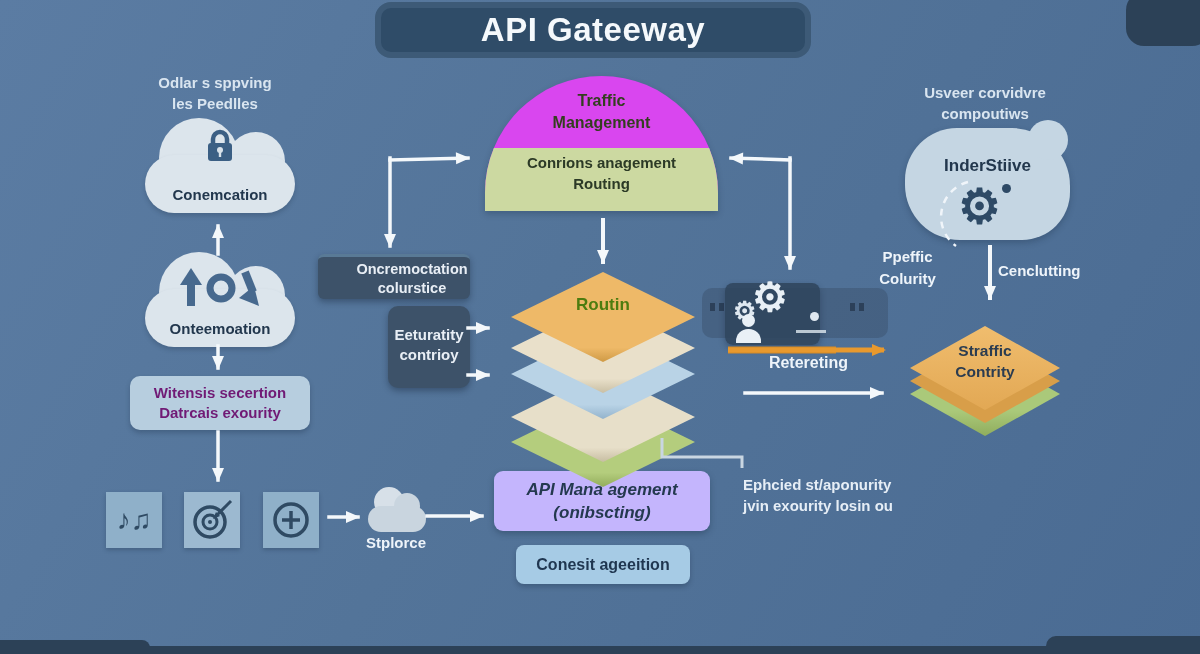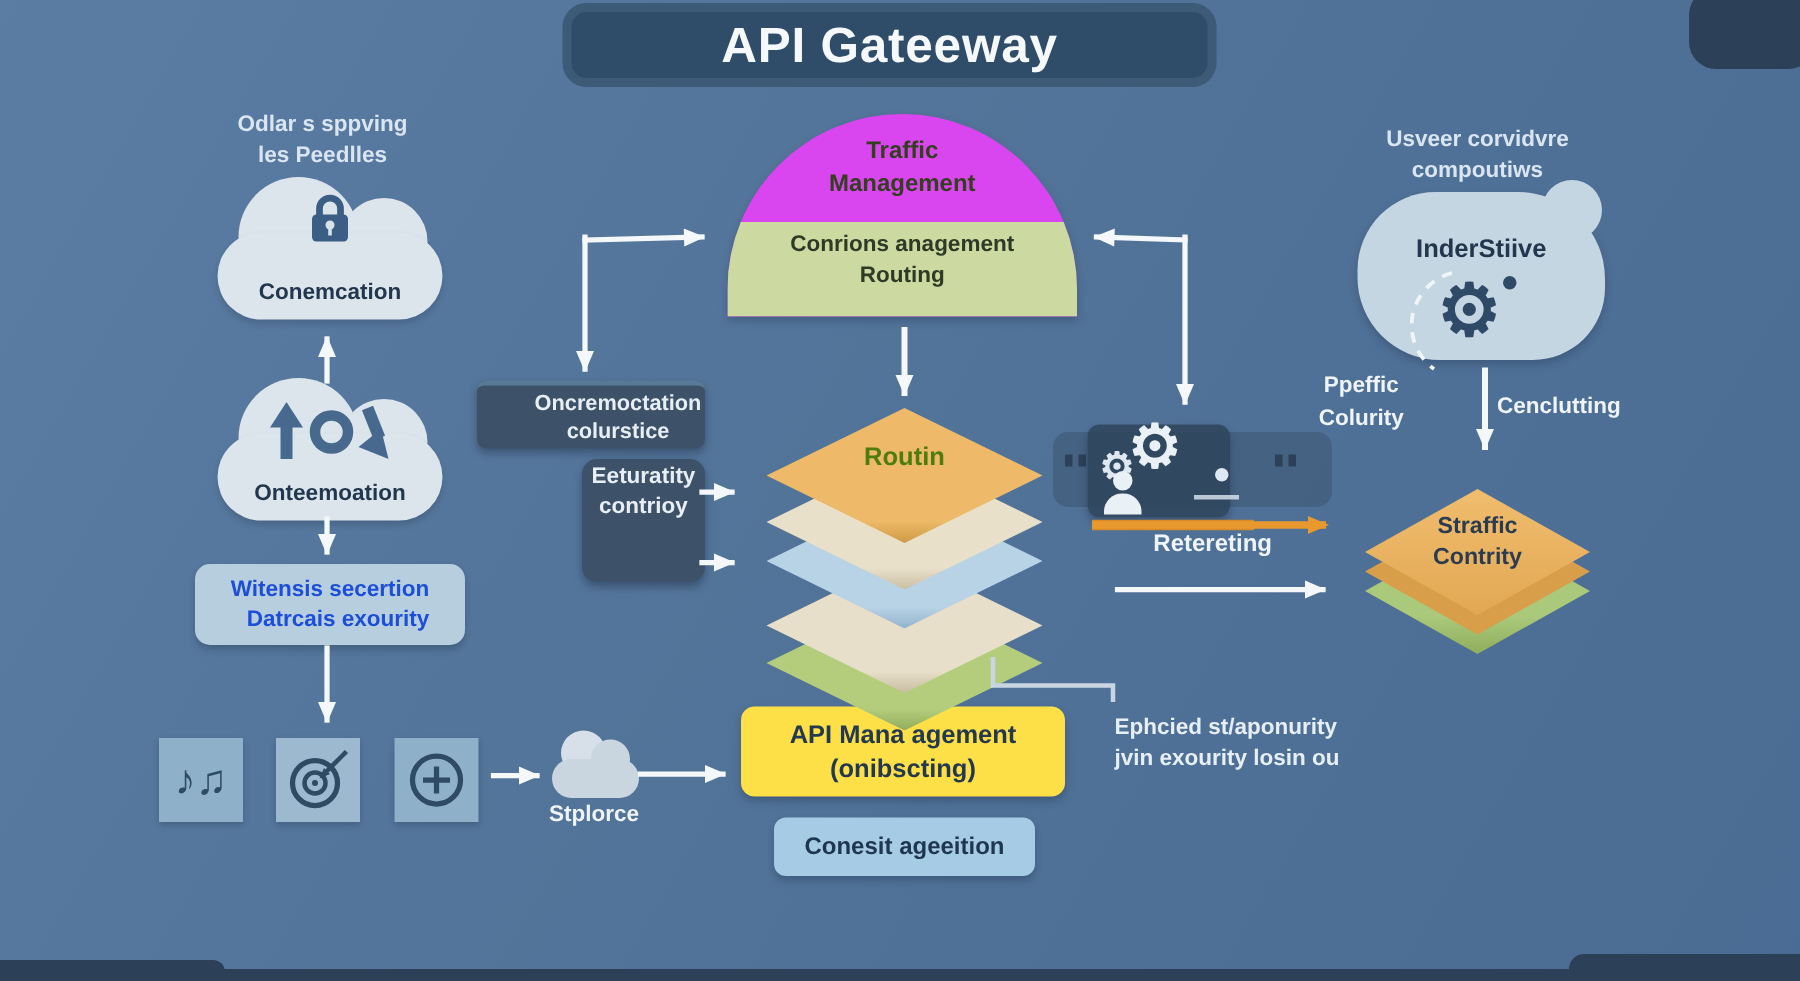--- a/index.html
+++ b/index.html
@@ -5,21 +5,21 @@
   html,body{margin:0;padding:0;}
   body{
     width:1200px;height:654px;overflow:hidden;position:relative;
     font-family:"Liberation Sans",sans-serif;font-weight:bold;
     background:linear-gradient(120deg,#5b7ca3 0%,#537499 45%,#4a6b93 100%);
   }
   .n{position:absolute;box-sizing:border-box;}
   .ml{white-space:pre-line;}
   .ctr{text-align:center;}
   .tw{color:#eef4fa;}
-  .td{color:#1d4ed8;text-align:right;}
+  .td{color:#701a75;}
   
   .banner{left:375px;top:2px;width:436px;height:56px;background:#2f4c68;border:6px solid #3d5a77;border-radius:16px;display:flex;align-items:center;justify-content:center;}
   .banner span{color:#f5f9fc;font-size:33px;letter-spacing:.5px;}
   
   .cloud{width:150px;height:95px;}
   .cloud i{position:absolute;background:#dce5ec;display:block;}
   .cloud .c1{left:0;bottom:0;width:150px;height:58px;border-radius:30px;box-shadow:0 3px 4px rgba(30,50,75,.25);}
   .cloud .c2{left:14px;top:0;width:80px;height:80px;border-radius:50%;}
   .cloud .c3{left:82px;top:14px;width:58px;height:58px;border-radius:50%;}
   .cloud .lbl{position:absolute;left:0;bottom:10px;width:150px;text-align:center;font-size:15px;color:#22374d;}
@@ -106,21 +106,21 @@
   </svg>
 </div>
 
 <div class="n minicloud" style="left:368px;top:487px;width:58px;height:45px;">
   <i class="c2"></i>
     <i class="c3"></i>
     <i class="c1"></i>
 </div>
 <div class="n ctr tw" style="left:340px;top:534px;width:112px;font-size:15px;">Stplorce</div>
 
-<div class="n" style="left:494px;top:471px;width:216px;height:60px;background:#fde047;border-radius:9px;box-shadow:0 3px 6px rgba(25,45,70,.35);display:flex;align-items:center;justify-content:center;">
+<div class="n" style="left:494px;top:471px;width:216px;height:60px;background:#c4b5fd;border-radius:9px;box-shadow:0 3px 6px rgba(25,45,70,.35);display:flex;align-items:center;justify-content:center;font-style:italic;">
   <div class="ml ctr" style="font-size:17px;line-height:23px;color:#24394f;">API Mana agement
 (onibscting)</div>
 </div>
 <div class="n" style="left:516px;top:545px;width:174px;height:39px;background:#a6cbe5;border-radius:8px;box-shadow:0 3px 5px rgba(25,45,70,.3);display:flex;align-items:center;justify-content:center;">
   <div style="font-size:16px;color:#1f3permission;color:#1f3650;">Conesit ageeition</div>
 </div>
 
 <div class="n ml" style="left:743px;top:474px;width:220px;font-size:15px;line-height:21px;color:#e6eef6;">Ephcied st/aponurity
 jvin exourity losin ou</div>
 
@@ -130,21 +130,21 @@
   <div class="bot"></div>
   <div class="ml ctr" style="position:absolute;left:0;top:76px;width:100%;font-size:15px;line-height:21px;color:#2c3a26;">Conrions anagement
 Routing</div>
 </div>
 
 <div class="n darkbox" style="left:318px;top:254px;width:152px;height:45px;padding-left:36px;">
   <div class="ml" style="font-size:14.5px;line-height:19px;margin-top:3px;">Oncremoctation
 colurstice</div>
 </div>
 <div class="n darkbox" style="left:388px;top:306px;width:82px;height:82px;border-top:none;border-radius:10px;">
-  <div class="ml" style="font-size:15px;line-height:20px;margin-top:2px;">Eeturatity
+  <div class="ml" style="font-size:15px;line-height:20px;margin-top:19px;">Eeturatity
 contrioy</div>
 </div>
 
 <div class="n diam" style="left:511px;top:272px;width:184px;height:90px;z-index:15;background:linear-gradient(180deg,#eeb968 0 84%,#cf9a45);"></div>
 <div class="n diam" style="left:511px;top:303px;width:184px;height:90px;z-index:14;background:linear-gradient(180deg,#e9e0ca 0 84%,#c9bfa4);"></div>
 <div class="n diam" style="left:511px;top:329px;width:184px;height:90px;z-index:13;background:linear-gradient(180deg,#b9d3e6 0 84%,#93b3cc);"></div>
 <div class="n diam" style="left:511px;top:372px;width:184px;height:90px;z-index:12;background:linear-gradient(180deg,#e7dfc9 0 84%,#c7bda2);"></div>
 <div class="n diam" style="left:511px;top:397px;width:184px;height:90px;z-index:11;background:linear-gradient(180deg,#b4cd7d 0 84%,#93ad5c);"></div>
 <div class="n ctr" style="left:511px;top:295px;width:184px;font-size:17px;color:#4d7c0f;z-index:16;">Routin</div>
 

